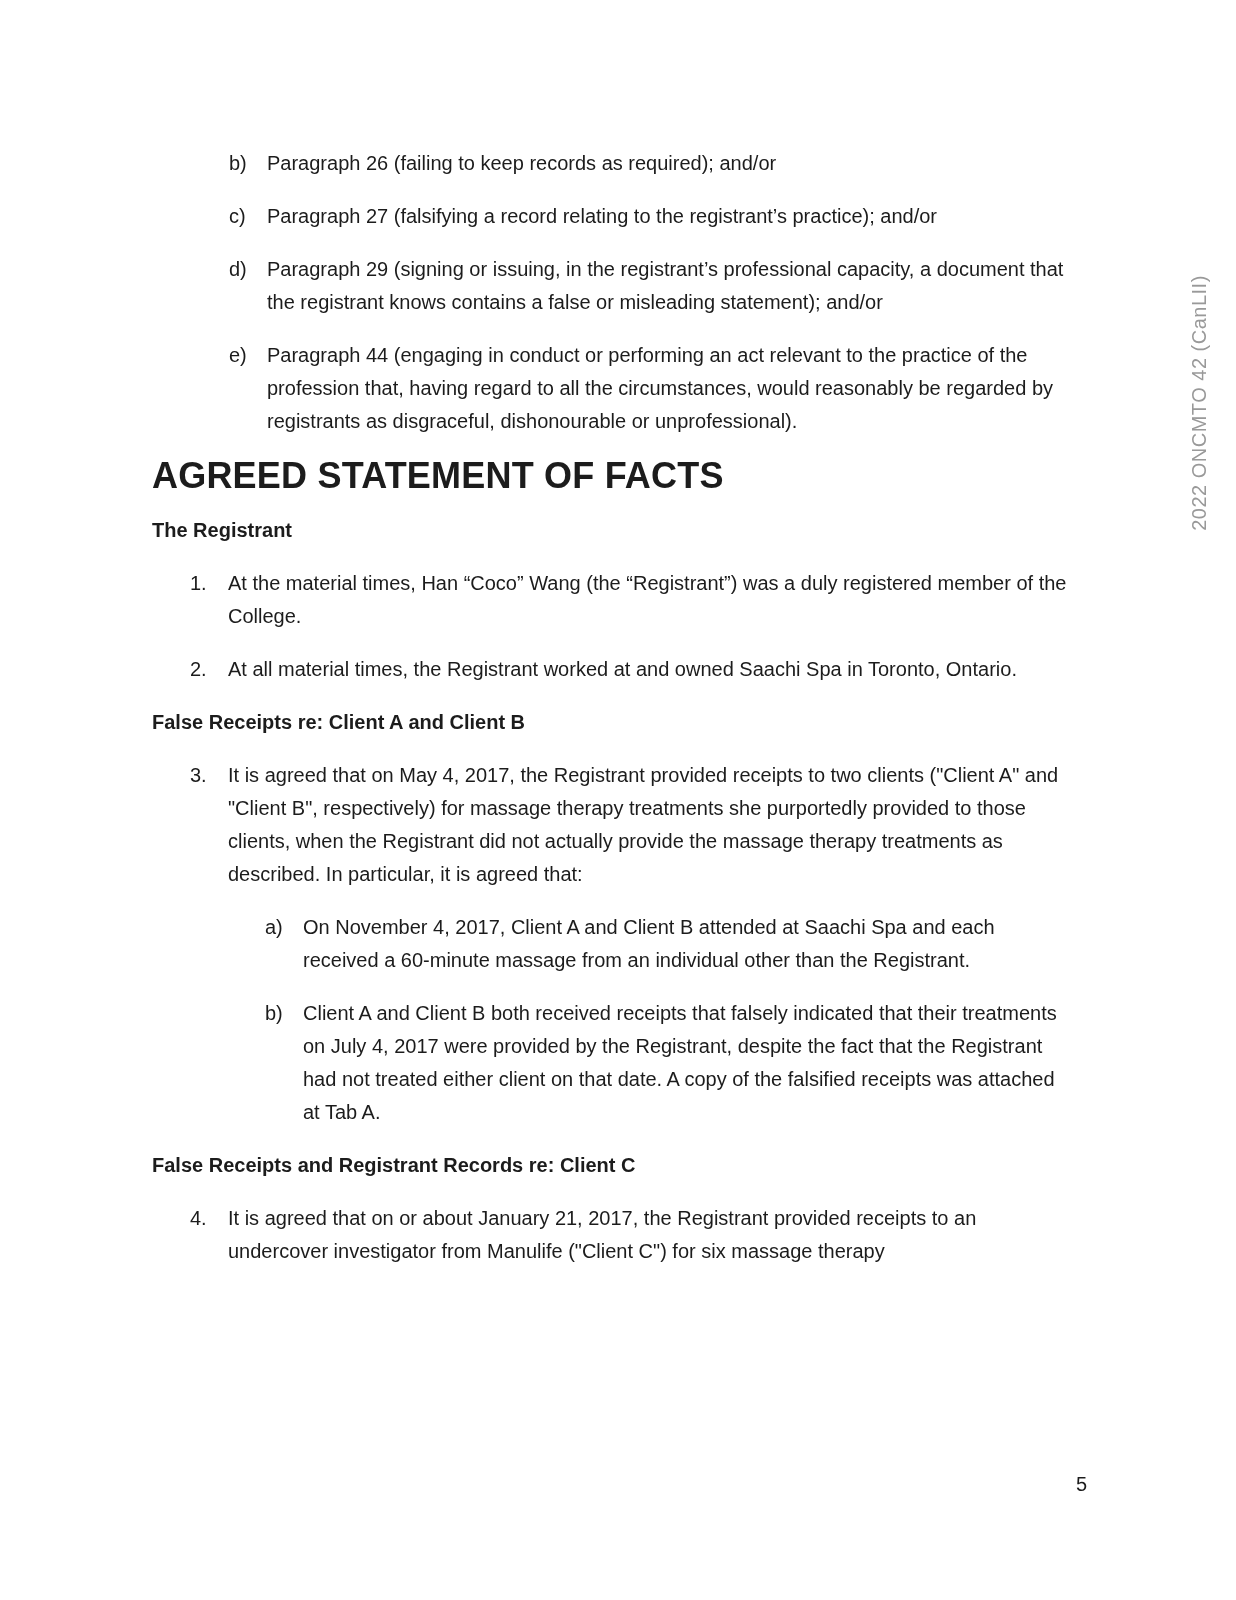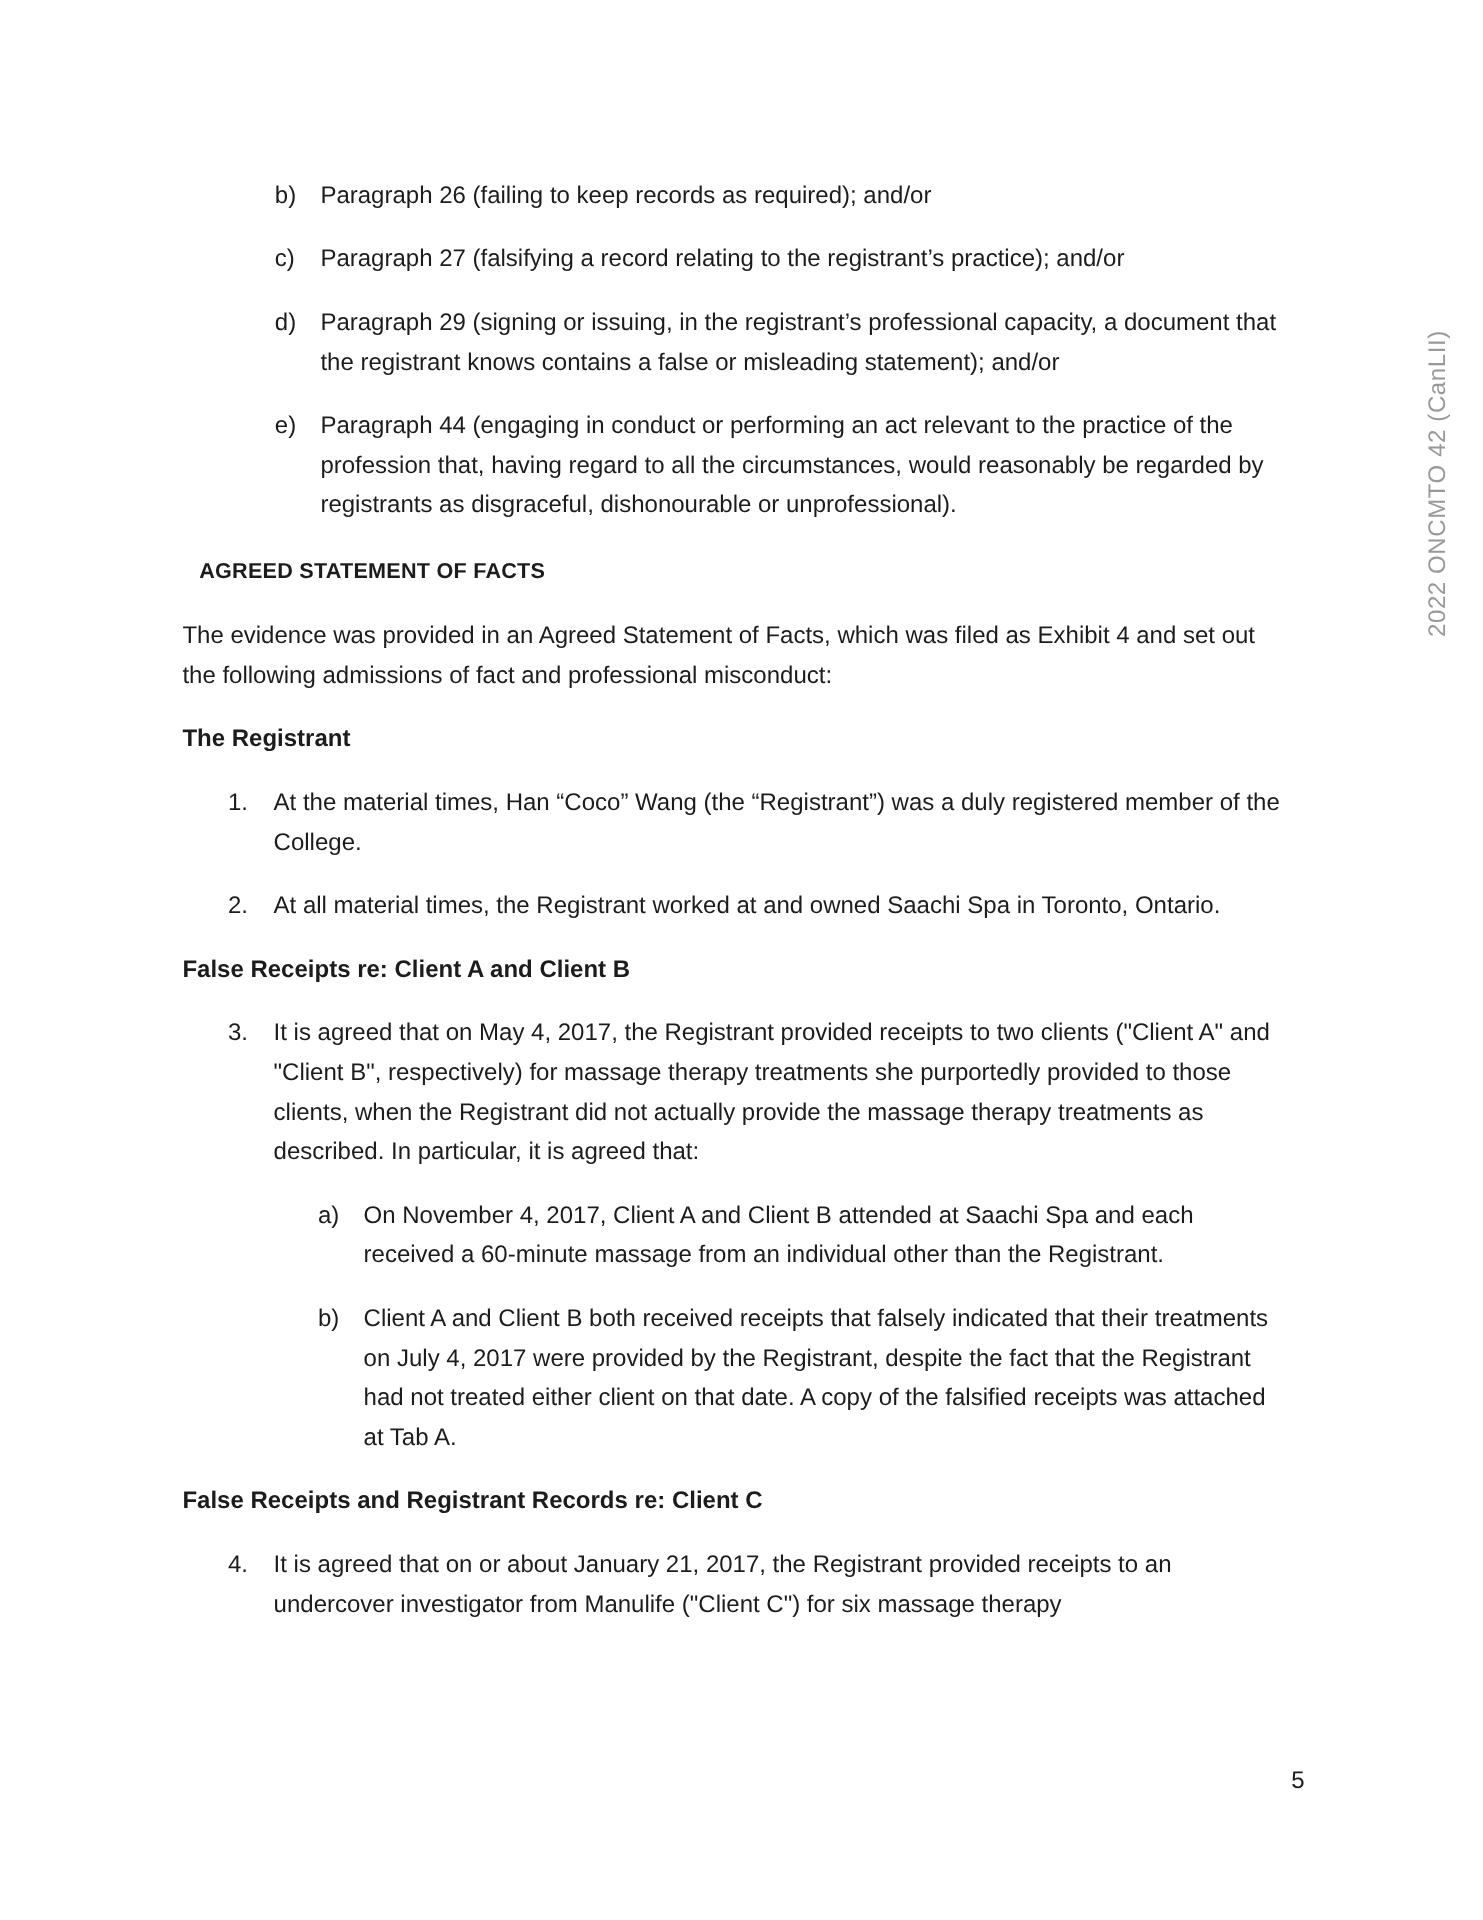--- a/index.html
+++ b/index.html
@@ -36,24 +36,24 @@
     flex: 0 0 38px;
     width: 38px;
   }
   .item .txt {
     flex: 1;
   }
   .lvl-letter { margin-left: 77px; }   
   .lvl-num    { margin-left: 38px; }   
   .lvl-sub    { margin-left: 113px; }  
   .heading {
-    font-size: 18px;
+    font-size: 36px;
     line-height: 36px;
     font-weight: bold;
-    margin: 18px 0 20px 14px;
+    margin: 18px 0 20px 0;
     letter-spacing: 0.2px;
   }
   .para {
     margin: 0 0 20px 0;
   }
   .subhead {
     font-weight: bold;
     margin: 18px 0 20px 0;
   }
   .watermark {
@@ -99,21 +99,20 @@
       <span class="txt">Paragraph 29 (signing or issuing, in the registrant’s professional capacity, a document that the registrant knows contains a false or misleading statement); and/or</span>
     </div>
 
     <div class="item lvl-letter">
       <span class="lbl">e)</span>
       <span class="txt">Paragraph 44 (engaging in conduct or performing an act relevant to the practice of the profession that, having regard to all the circumstances, would reasonably be regarded by registrants as disgraceful, dishonourable or unprofessional).</span>
     </div>
 
     <div class="heading">AGREED STATEMENT OF FACTS</div>
 
-    <p class="para">The evidence was provided in an Agreed Statement of Facts, which was filed as Exhibit 4 and set out the following admissions of fact and professional misconduct:</p>
 
     <div class="subhead">The Registrant</div>
 
     <div class="item lvl-num">
       <span class="lbl">1.</span>
       <span class="txt">At the material times, Han “Coco” Wang (the “Registrant”) was a duly registered member of the College.</span>
     </div>
 
     <div class="item lvl-num">
       <span class="lbl">2.</span>

